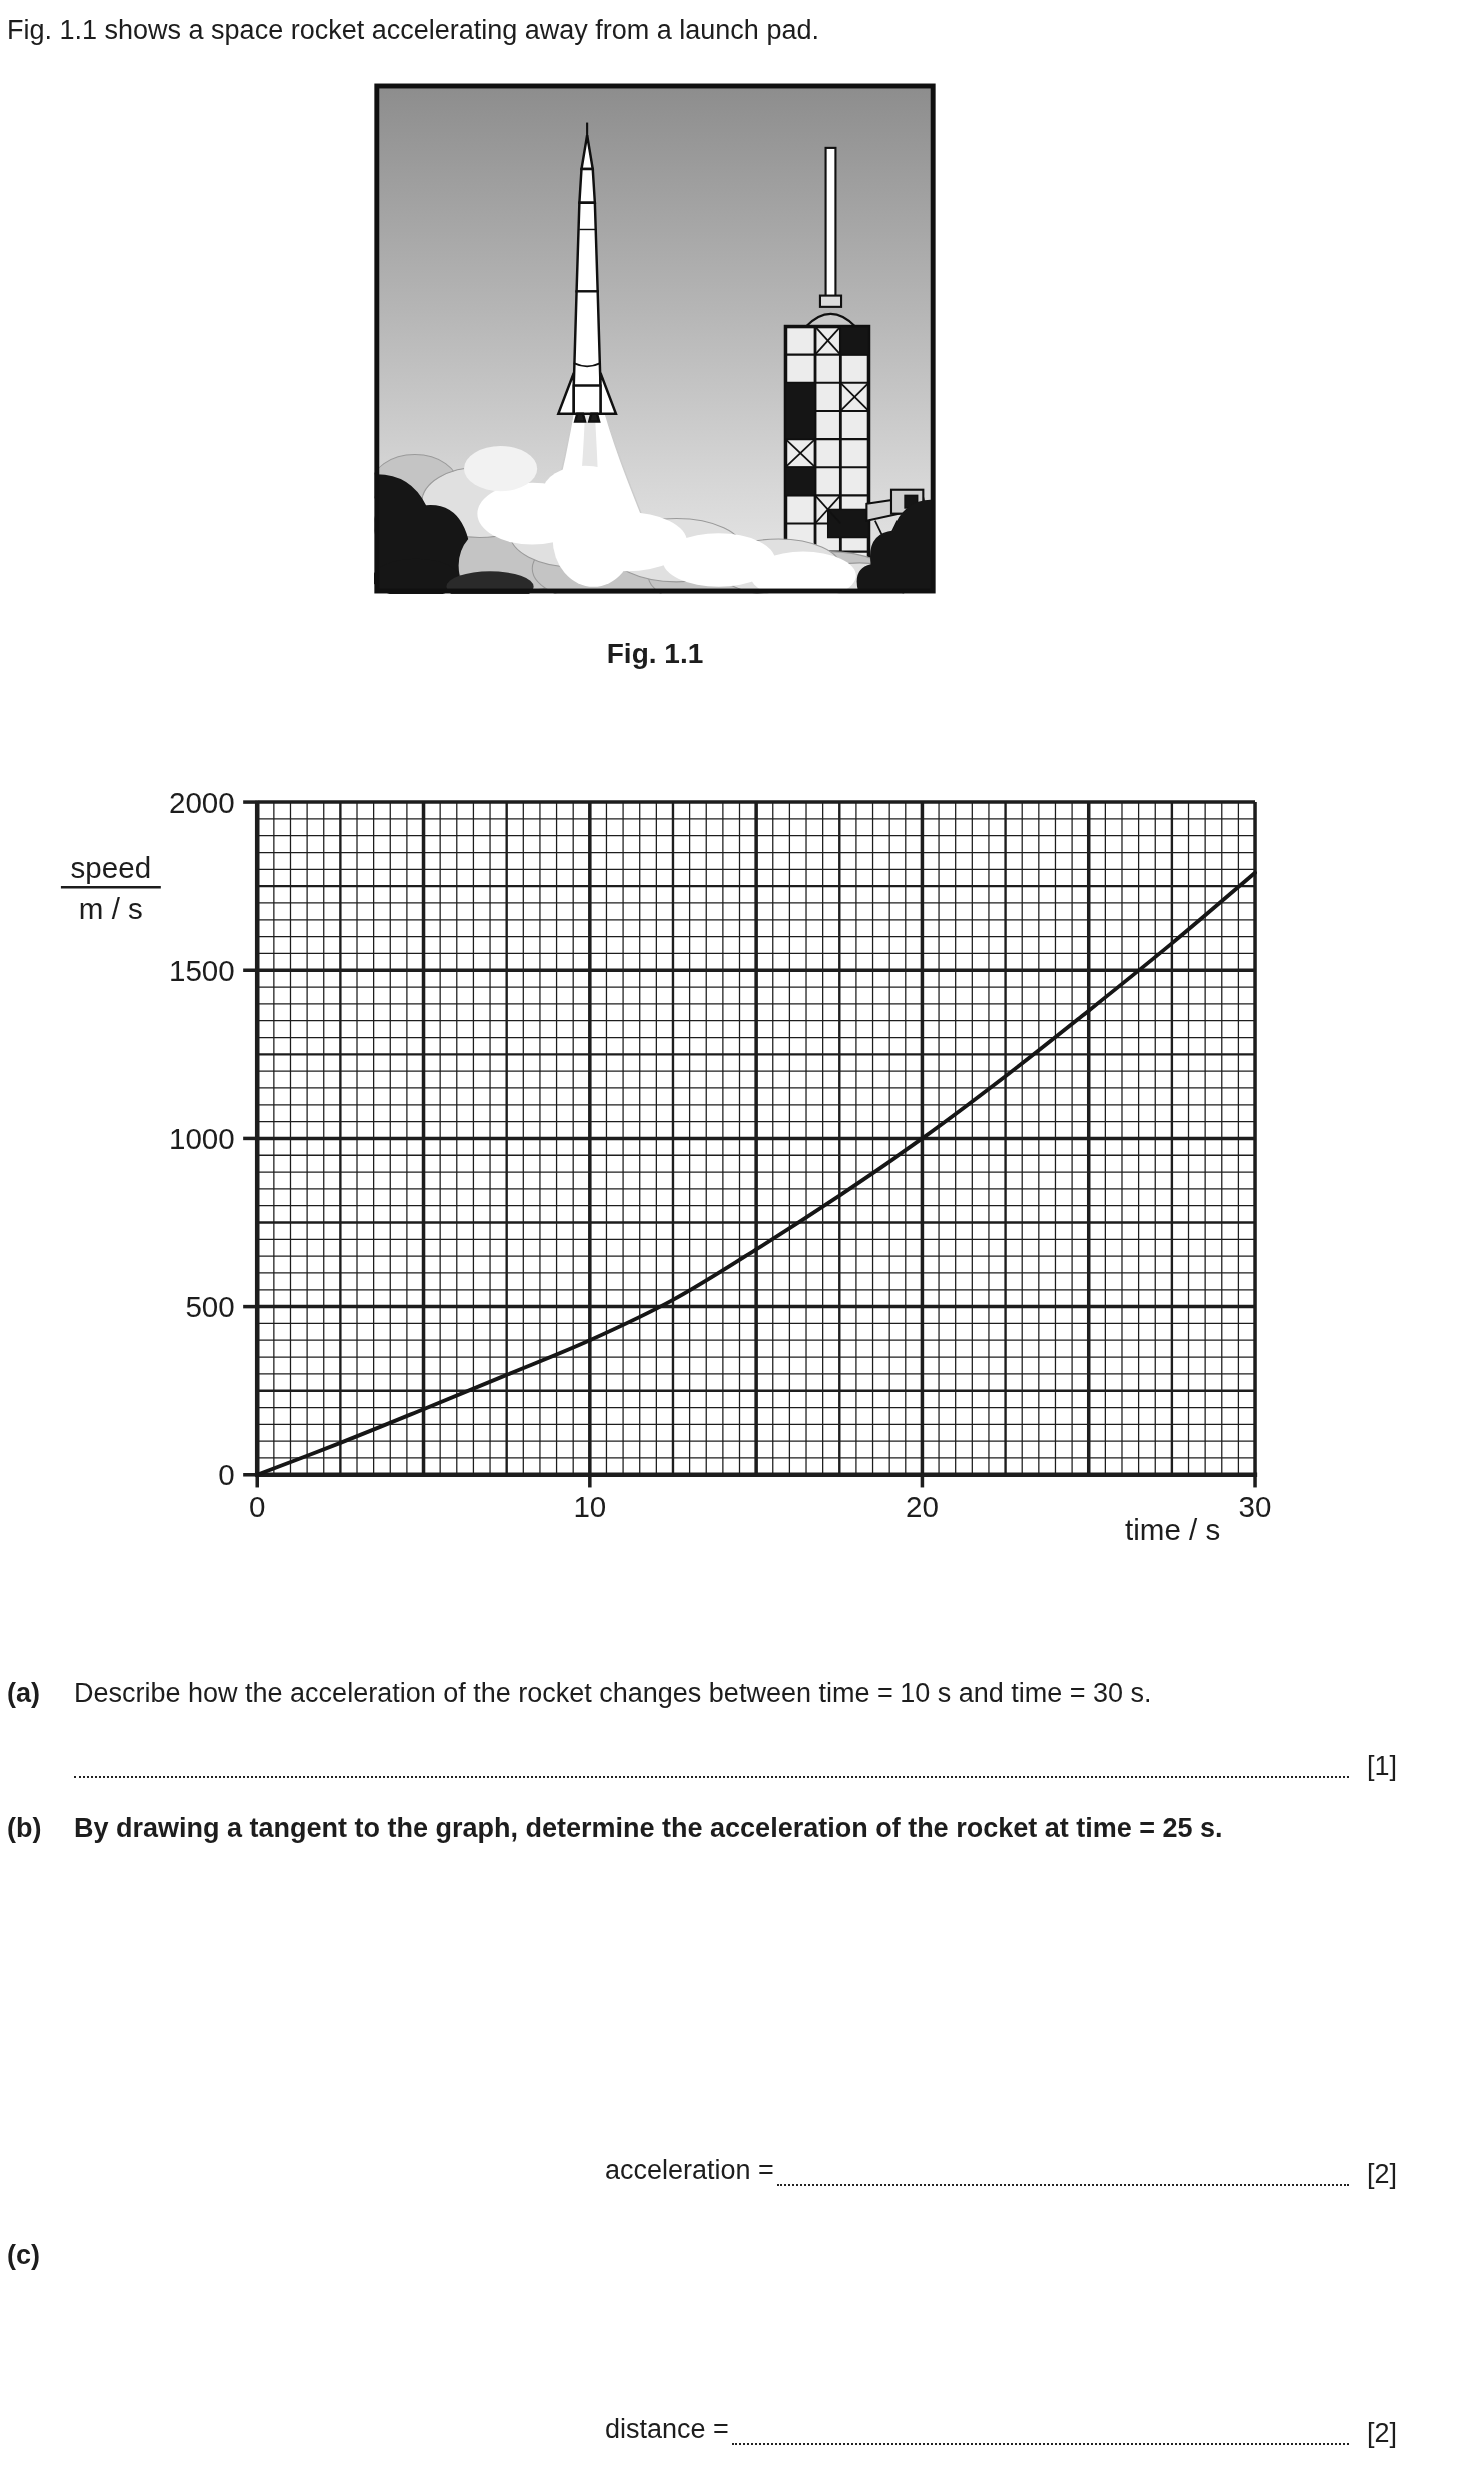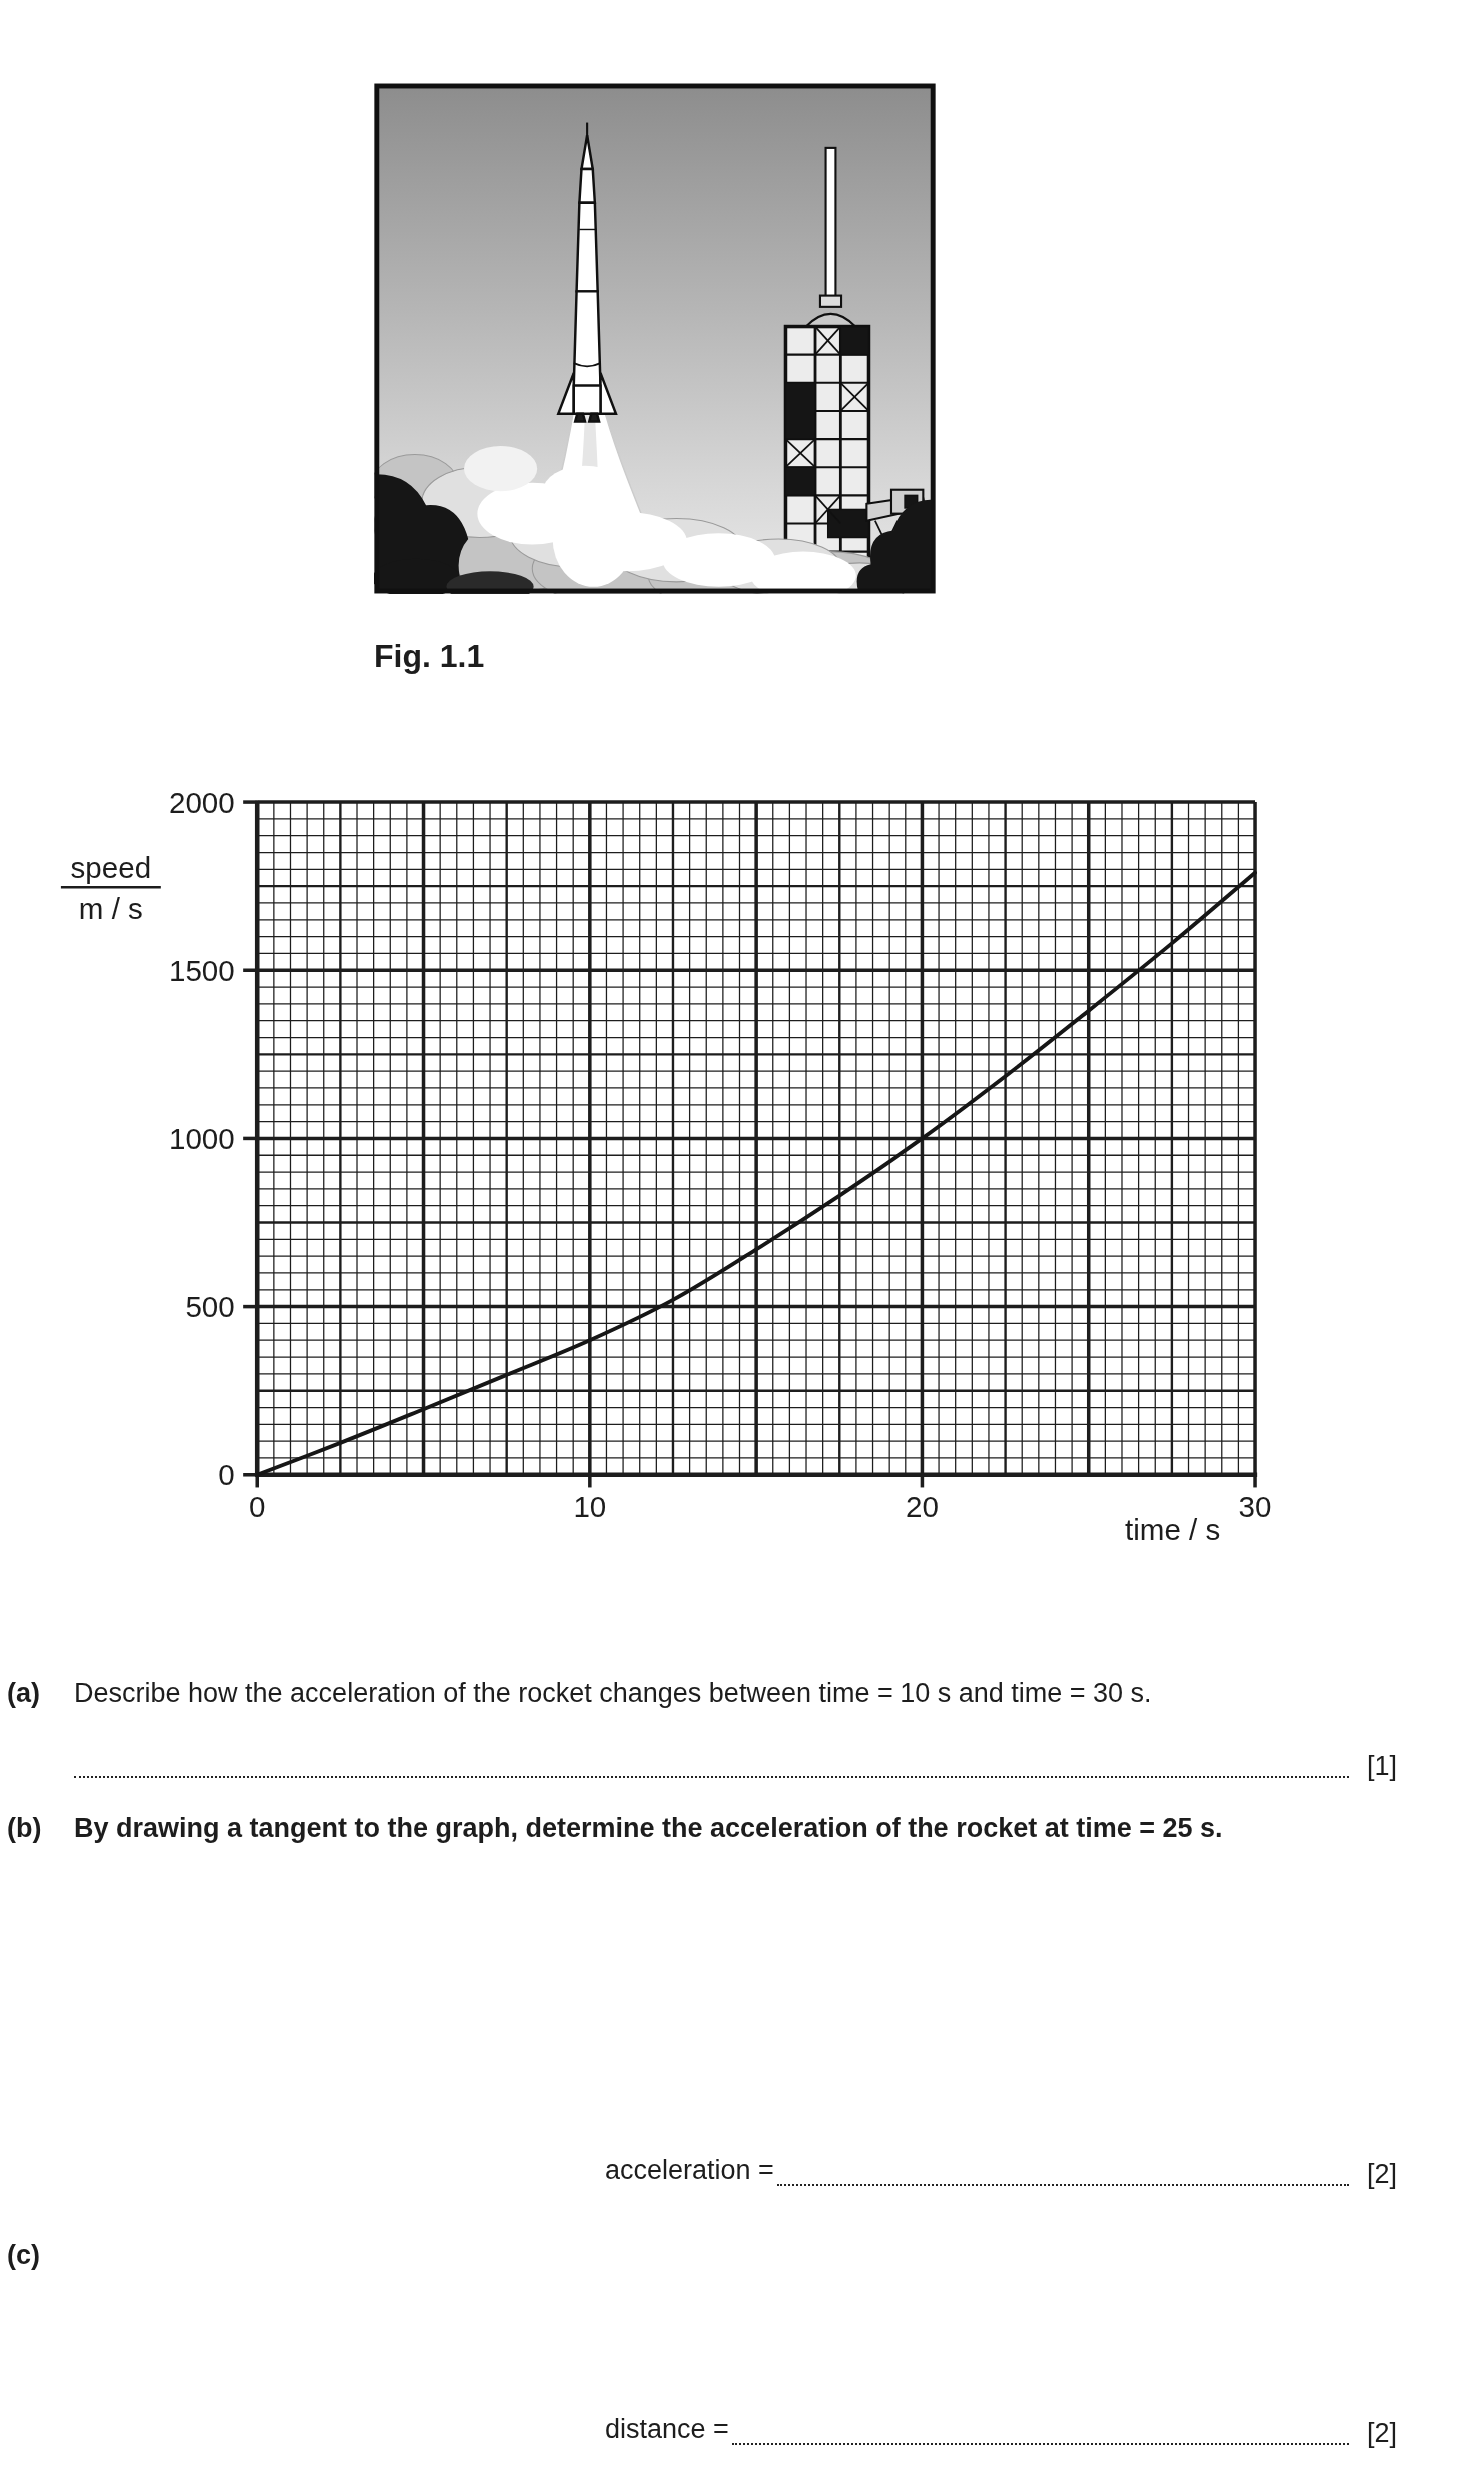--- a/index.html
+++ b/index.html
@@ -1,34 +1,35 @@
 <!DOCTYPE html>
 <html style="font-size:11.3px"><head>
 <meta charset="utf-8">
 <style>
   html,body{margin:0;padding:0;background:#ffffff;}
   body{width:1482px;height:2475px;font-family:"Liberation Sans",sans-serif;color:#1d1d1d;}
   .page{position:relative;width:1482px;height:2475px;background:#ffffff;overflow:hidden;}
   .bodytext{position:absolute;font-size:27px;line-height:1.25;white-space:nowrap;}
   .qnum{position:absolute;left:7px;font-size:27px;font-weight:bold;white-space:nowrap;}
   .qtext{position:absolute;left:74px;font-size:27px;white-space:nowrap;}
-  .caption{position:absolute;font-size:32px;font-weight:bold;text-align:left;}
+  .caption{position:absolute;font-size:28px;font-weight:bold;text-align:center;}
   .answer-row{position:absolute;display:flex;align-items:flex-end;height:31px;}
   .dots{flex:1;border-bottom:2.8px dotted #222222;height:100%;}
   .answer-label{margin-right:3px;font-size:27px;white-space:nowrap;}
   .mark{margin-left:18.3px;font-size:27px;transform:translateY(4.2px);white-space:nowrap;}
   .figsvg{position:absolute;left:374px;top:83px;}
   .graphsvg{position:absolute;left:0;top:788px;}
   svg text{font-family:"Liberation Sans",sans-serif;fill:#1d1d1d;}
 </style>
 </head>
 <body>
 
 <div class="page">
 
+  <div class="bodytext" style="left:7px;top:14px;">Fig. 1.1 shows a space rocket accelerating away from a launch pad.</div>
 
   <svg class="figsvg" width="562" height="511" viewBox="0 0 799 726">
     <defs>
       <linearGradient id="sky" x1="0" y1="0" x2="0" y2="1">
         <stop offset="0" stop-color="#8d8d8d"></stop>
         <stop offset="0.45" stop-color="#b6b6b6"></stop>
         <stop offset="0.78" stop-color="#d6d6d6"></stop>
         <stop offset="1" stop-color="#e9e9e9"></stop>
       </linearGradient>
     </defs>

